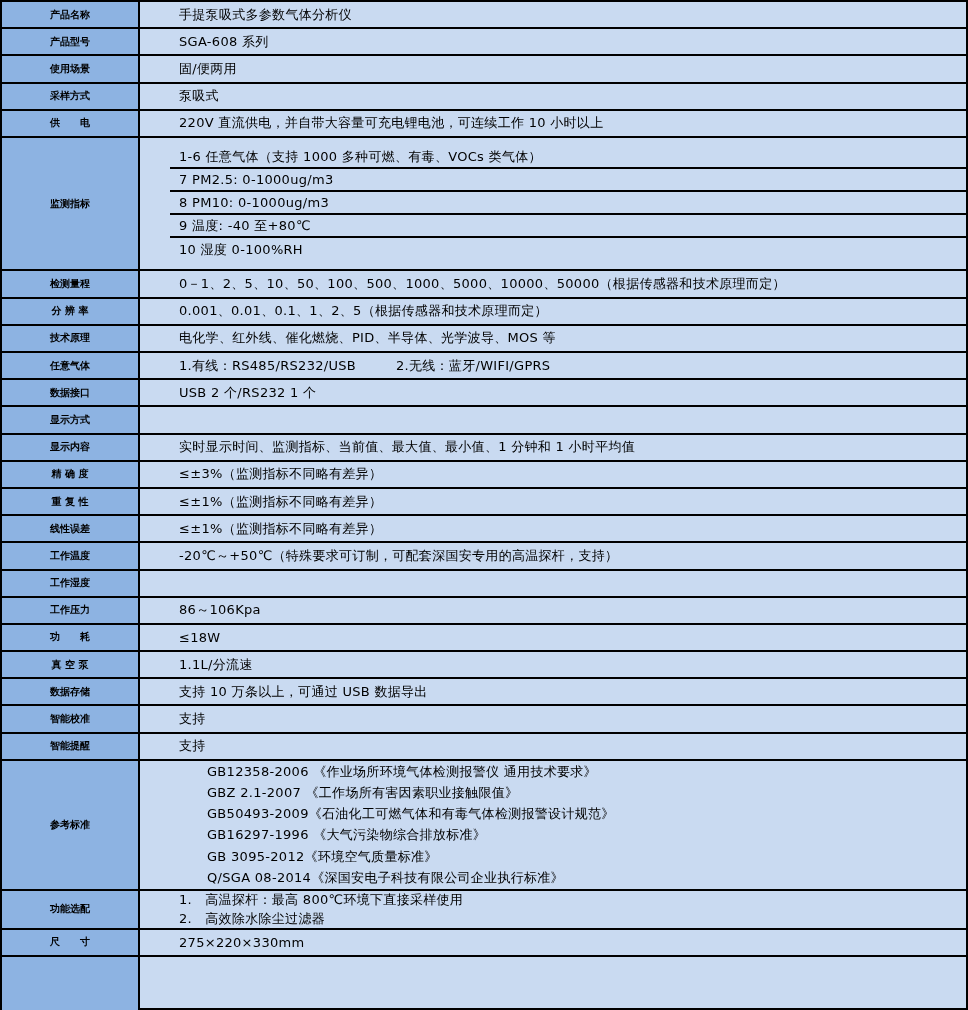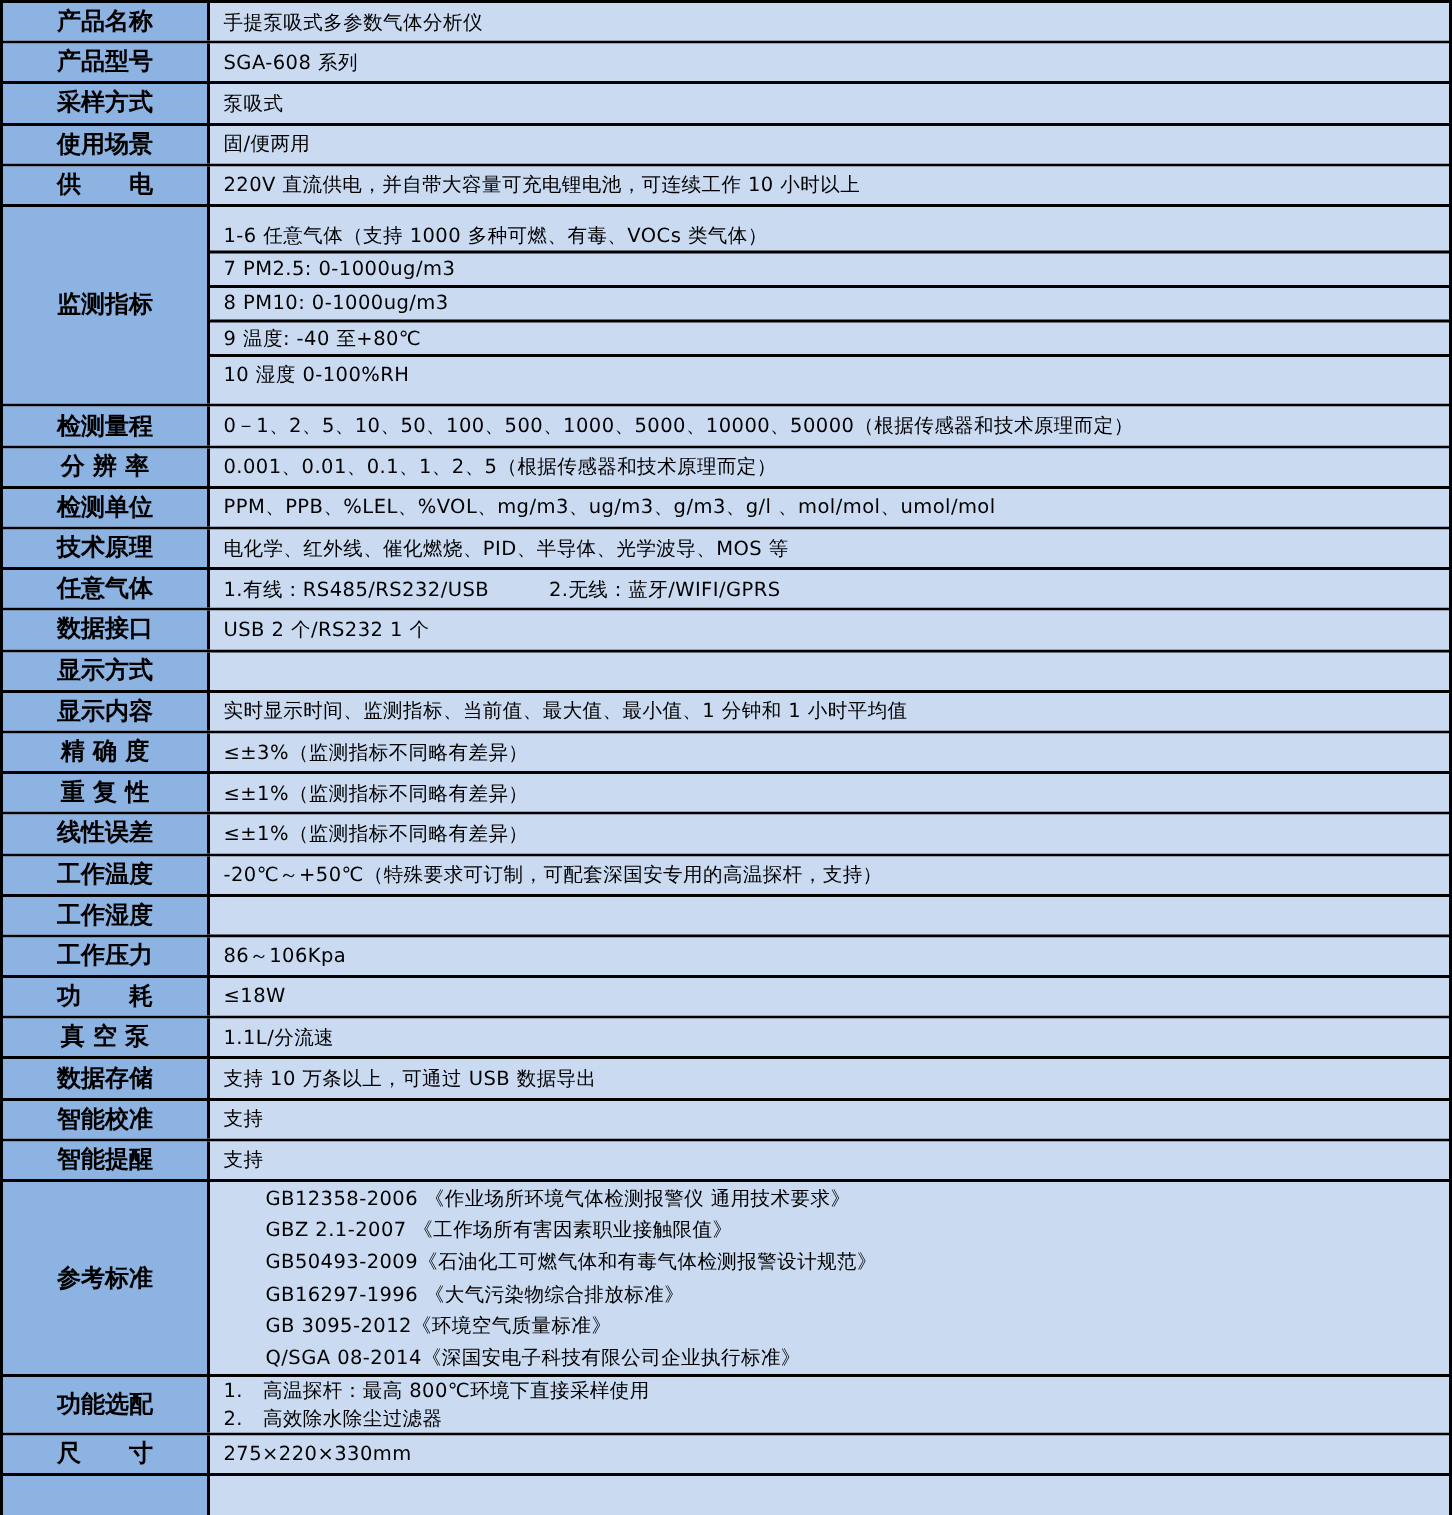--- a/index.html
+++ b/index.html
@@ -22,31 +22,32 @@
   .row:last-child { border-bottom: 0; flex-direction: column; }
   .label {
     flex: 0 0 138px;
     width: 138px;
     background: var(--label-bg, #8db3e2);
     border-right: 2px solid #000000;
     display: flex;
     align-items: center;
     justify-content: center;
     font-weight: bold;
-    font-size: 16px;
+    font-size: 10px;
     text-align: center;
     white-space: pre;
   }
   .value {
     flex: 1 1 auto;
     display: flex;
     flex-direction: column;
     justify-content: center;
     background: var(--value-bg, #c9daf1);
     overflow: hidden;
+    padding-left: 30px;
   }
   .cell {
     display: flex;
     align-items: center;
     padding-left: 9px;
     font-size: 13px;
     white-space: pre;
     letter-spacing: 0.3px;
   }
   .row-simple { height: 27.2px; }
@@ -71,29 +72,29 @@
         <div class="cell">手提泵吸式多参数气体分析仪</div>
       </div>
     </div>
     <div class="row row-simple">
       <div class="label">产品型号</div>
       <div class="value">
         <div class="cell">SGA-608 系列</div>
       </div>
     </div>
     <div class="row row-simple">
+      <div class="label">使用场景</div>
+      <div class="value">
+        <div class="cell">固/便两用</div>
+      </div>
+    </div>
+    <div class="row row-simple">
       <div class="label">采样方式</div>
       <div class="value">
         <div class="cell">泵吸式</div>
-      </div>
-    </div>
-    <div class="row row-simple">
-      <div class="label">使用场景</div>
-      <div class="value">
-        <div class="cell">固/便两用</div>
       </div>
     </div>
     <div class="row row-simple">
       <div class="label">供　　电</div>
       <div class="value">
         <div class="cell">220V 直流供电，并自带大容量可充电锂电池，可连续工作 10 小时以上</div>
       </div>
     </div>
     <div class="row row-group">
       <div class="label">监测指标</div>
@@ -108,26 +109,20 @@
     <div class="row row-simple">
       <div class="label">检测量程</div>
       <div class="value">
         <div class="cell">0－1、2、5、10、50、100、500、1000、5000、10000、50000（根据传感器和技术原理而定）</div>
       </div>
     </div>
     <div class="row row-simple">
       <div class="label">分 辨 率</div>
       <div class="value">
         <div class="cell">0.001、0.01、0.1、1、2、5（根据传感器和技术原理而定）</div>
-      </div>
-    </div>
-    <div class="row row-simple">
-      <div class="label">检测单位</div>
-      <div class="value">
-        <div class="cell">PPM、PPB、%LEL、%VOL、mg/m3、ug/m3、g/m3、g/l 、mol/mol、umol/mol</div>
       </div>
     </div>
     <div class="row row-simple">
       <div class="label">技术原理</div>
       <div class="value">
         <div class="cell">电化学、红外线、催化燃烧、PID、半导体、光学波导、MOS 等</div>
       </div>
     </div>
     <div class="row row-simple">
       <div class="label">任意气体</div>

